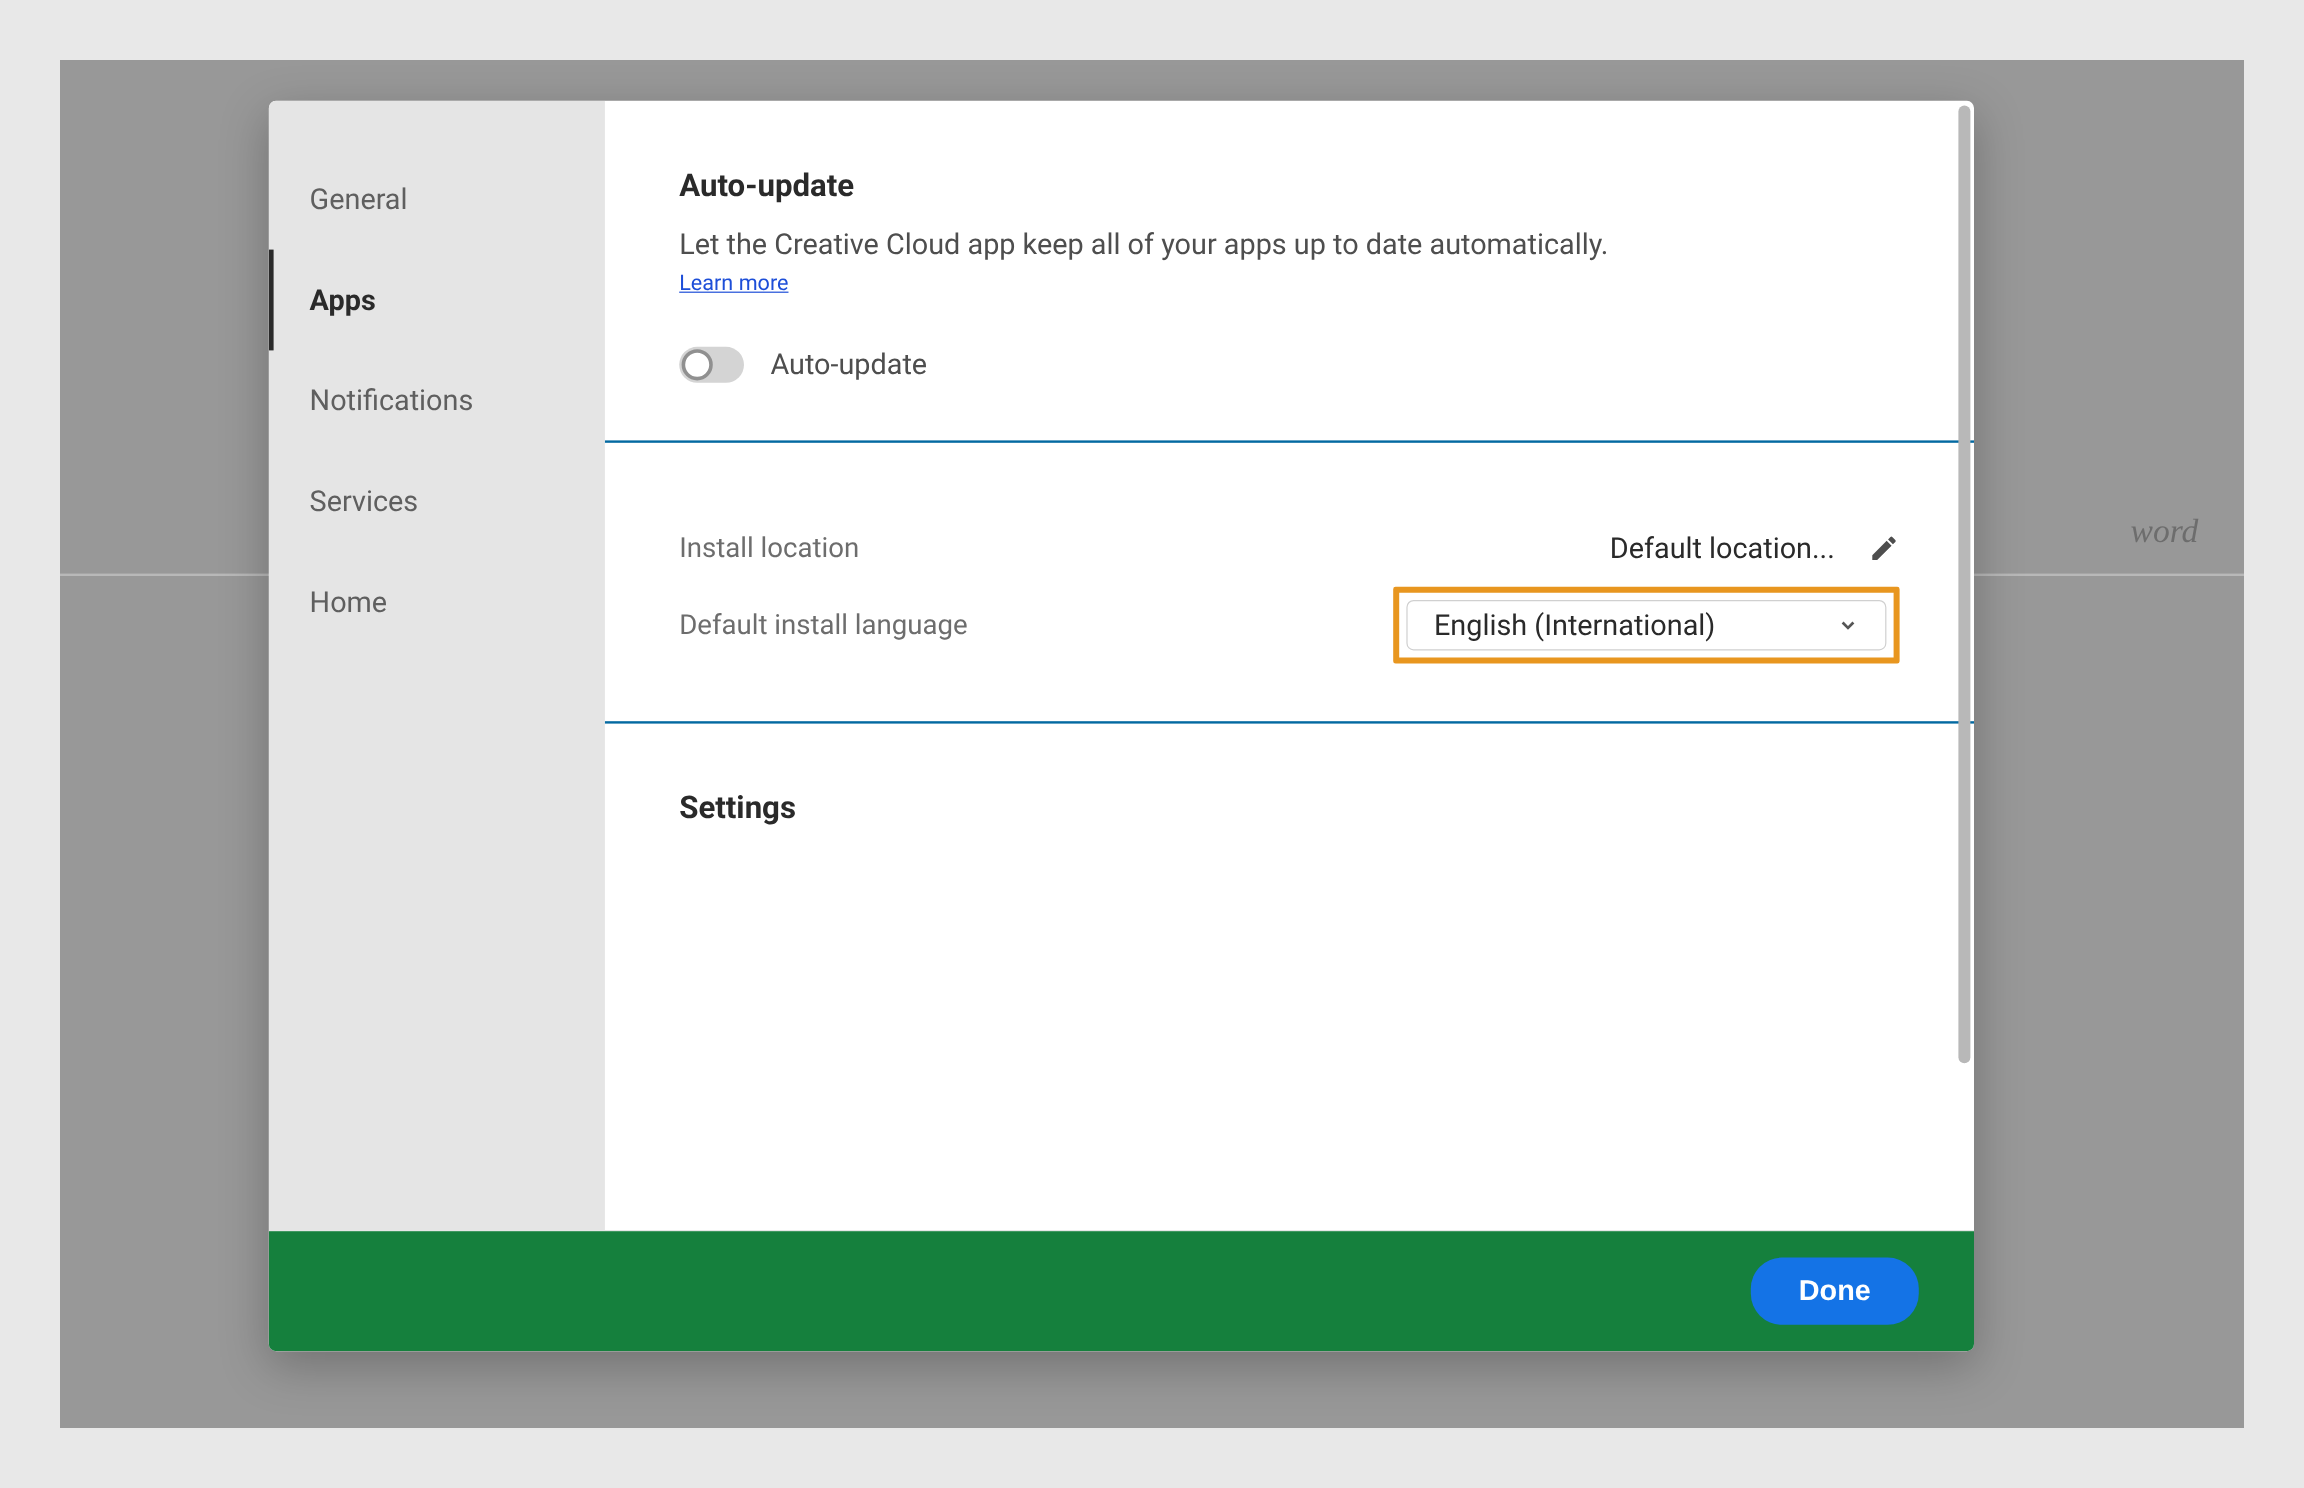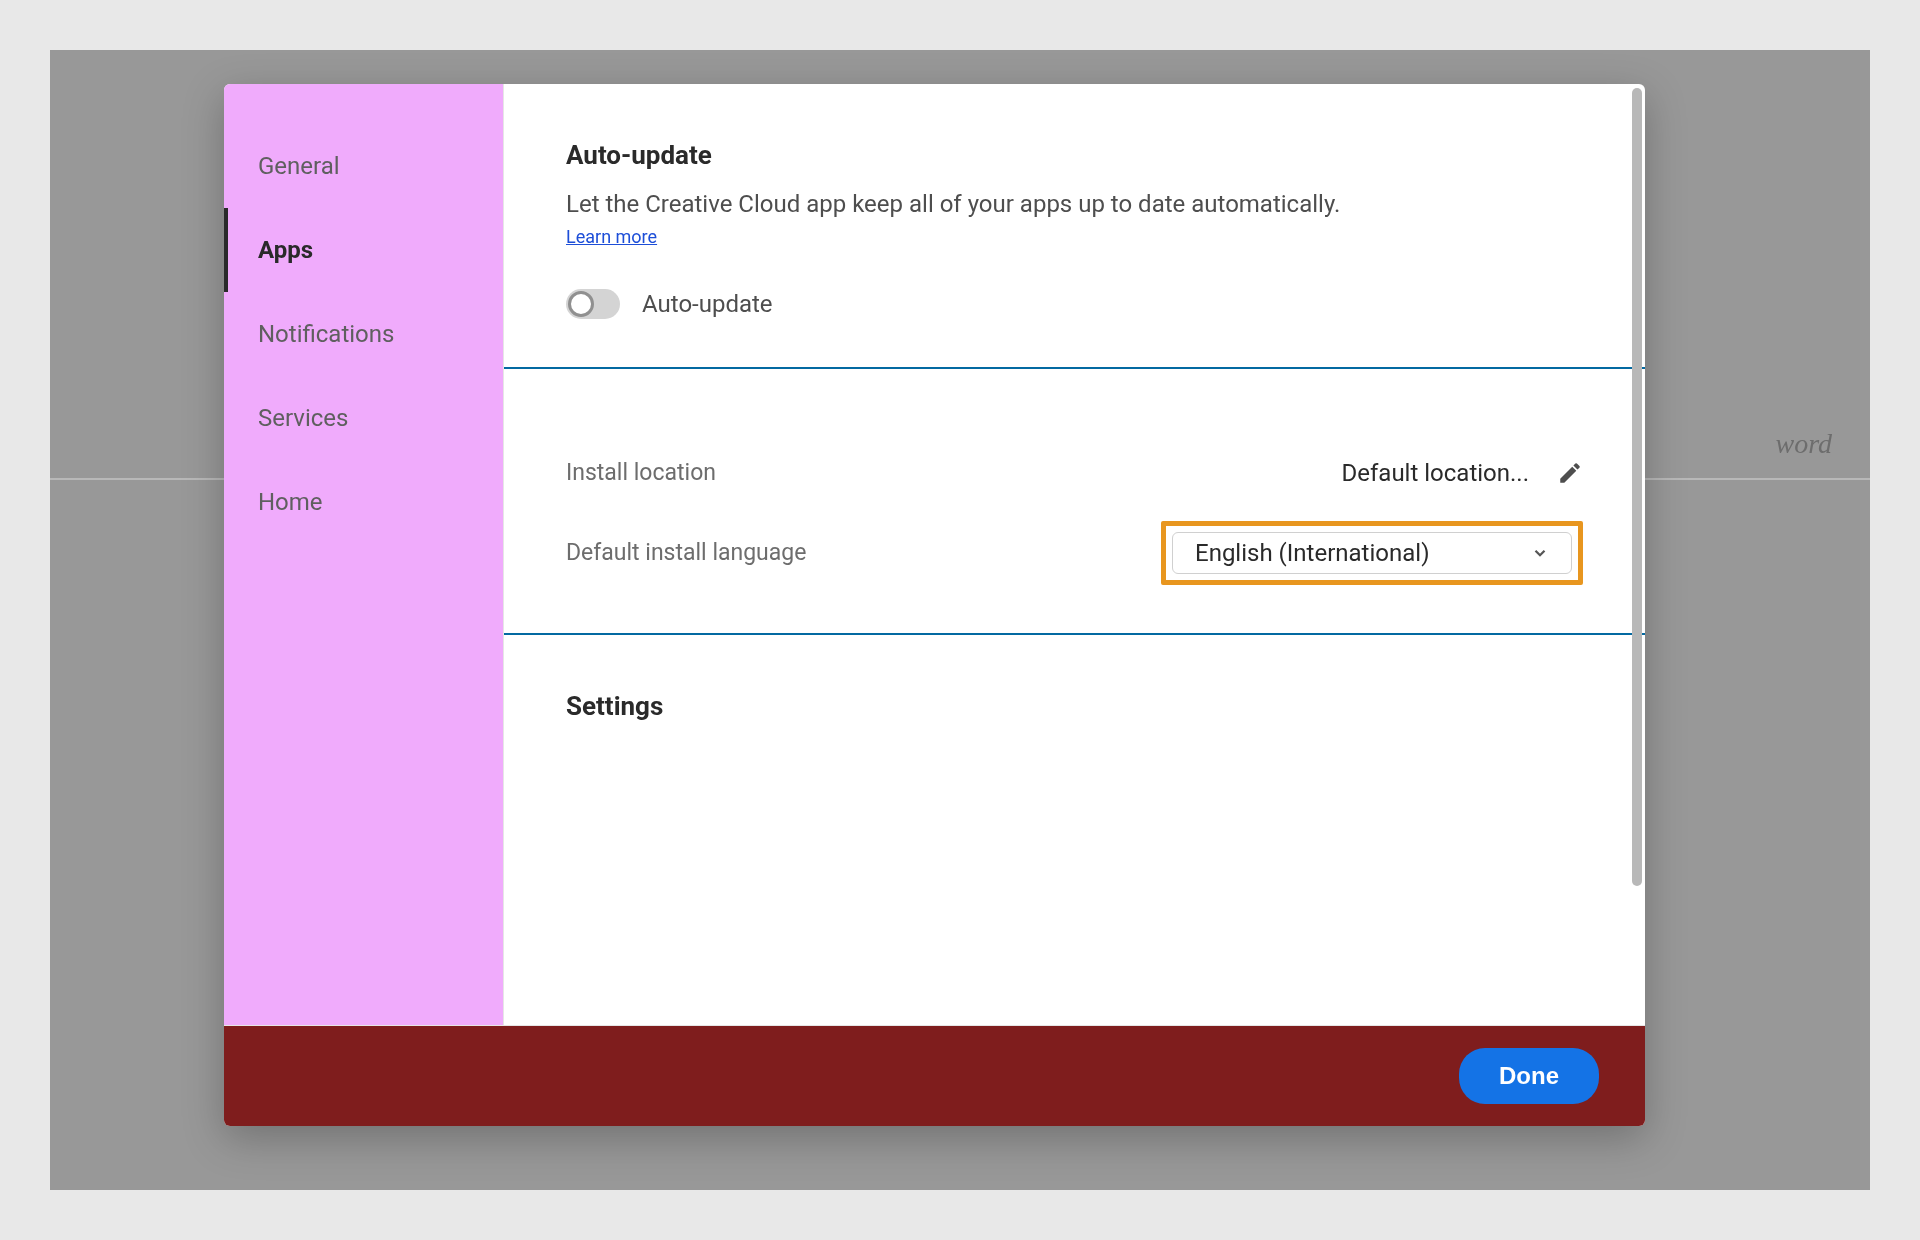--- a/index.html
+++ b/index.html
@@ -48,21 +48,21 @@
       overflow: hidden;
     }
     .dialog-body {
       flex: 1;
       display: flex;
       overflow: hidden;
       border-bottom: 1px solid #e6e6e6;
     }
     .sidebar {
       width: 280px;
-      background: #f0abfc;
+      background: #e5e5e5;
       border-right: 1px solid #e6e6e6;
       padding-top: 40px;
     }
     .sidebar-item {
       padding: 28px 34px;
       font-size: 24px;
       color: #5f5f5f;
       cursor: pointer;
     }
     .sidebar-item.active {
@@ -132,21 +132,21 @@
       border: 3px solid #909090;
     }
     .toggle-label {
       font-size: 24px;
       color: #4e4e4e;
     }
     .field-row {
       display: flex;
       align-items: center;
       justify-content: space-between;
-      margin-top: 34px;
+      margin-top: 18px;
     }
     .field-label {
       font-size: 23px;
       color: #6d6d6d;
     }
     .field-value {
       display: flex;
       align-items: center;
       gap: 28px;
     }
@@ -179,21 +179,21 @@
       color: #2a2a2a;
     }
     .chevron {
       width: 18px; height: 18px;
       color: #565656;
     }
     .dialog-footer {
       padding: 22px 46px;
       display: flex;
       justify-content: flex-end;
-      background: #7f1d1d;
+      background: #15803d;
     }
     .done-btn {
       background: #1473e6;
       color: #fff;
       border: none;
       border-radius: 26px;
       padding: 14px 40px;
       font-size: 24px;
       font-weight: 600;
       cursor: pointer;

